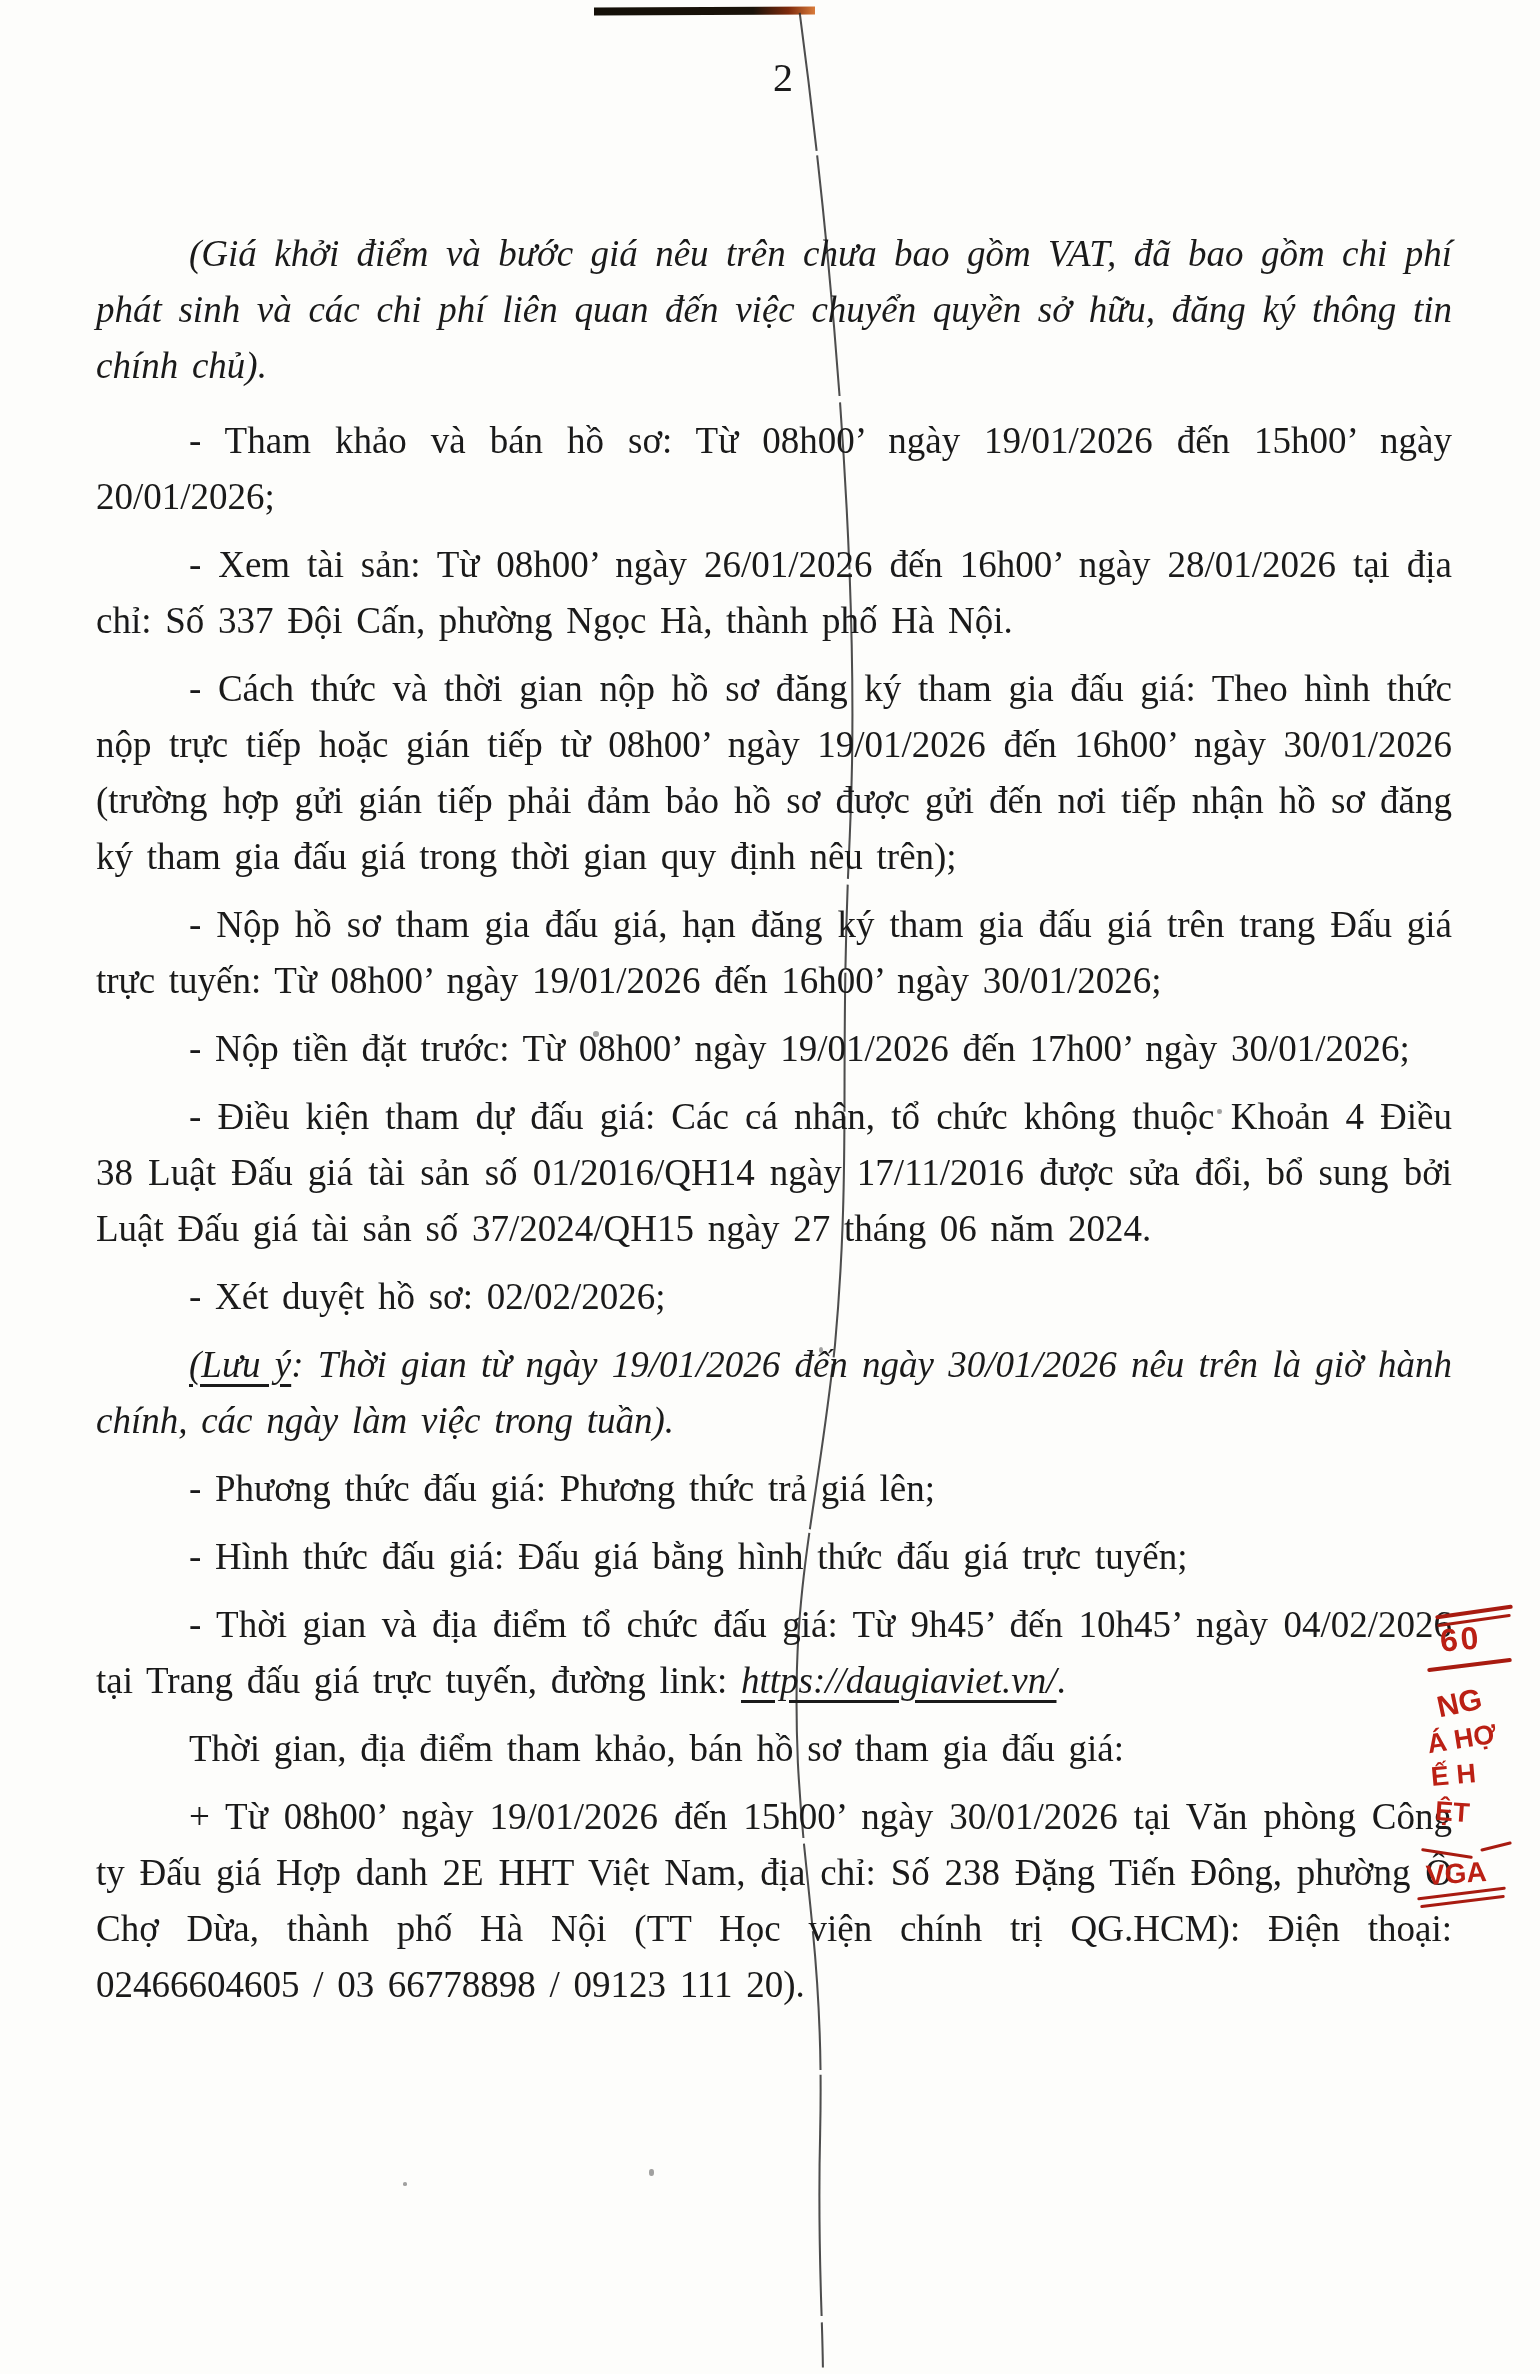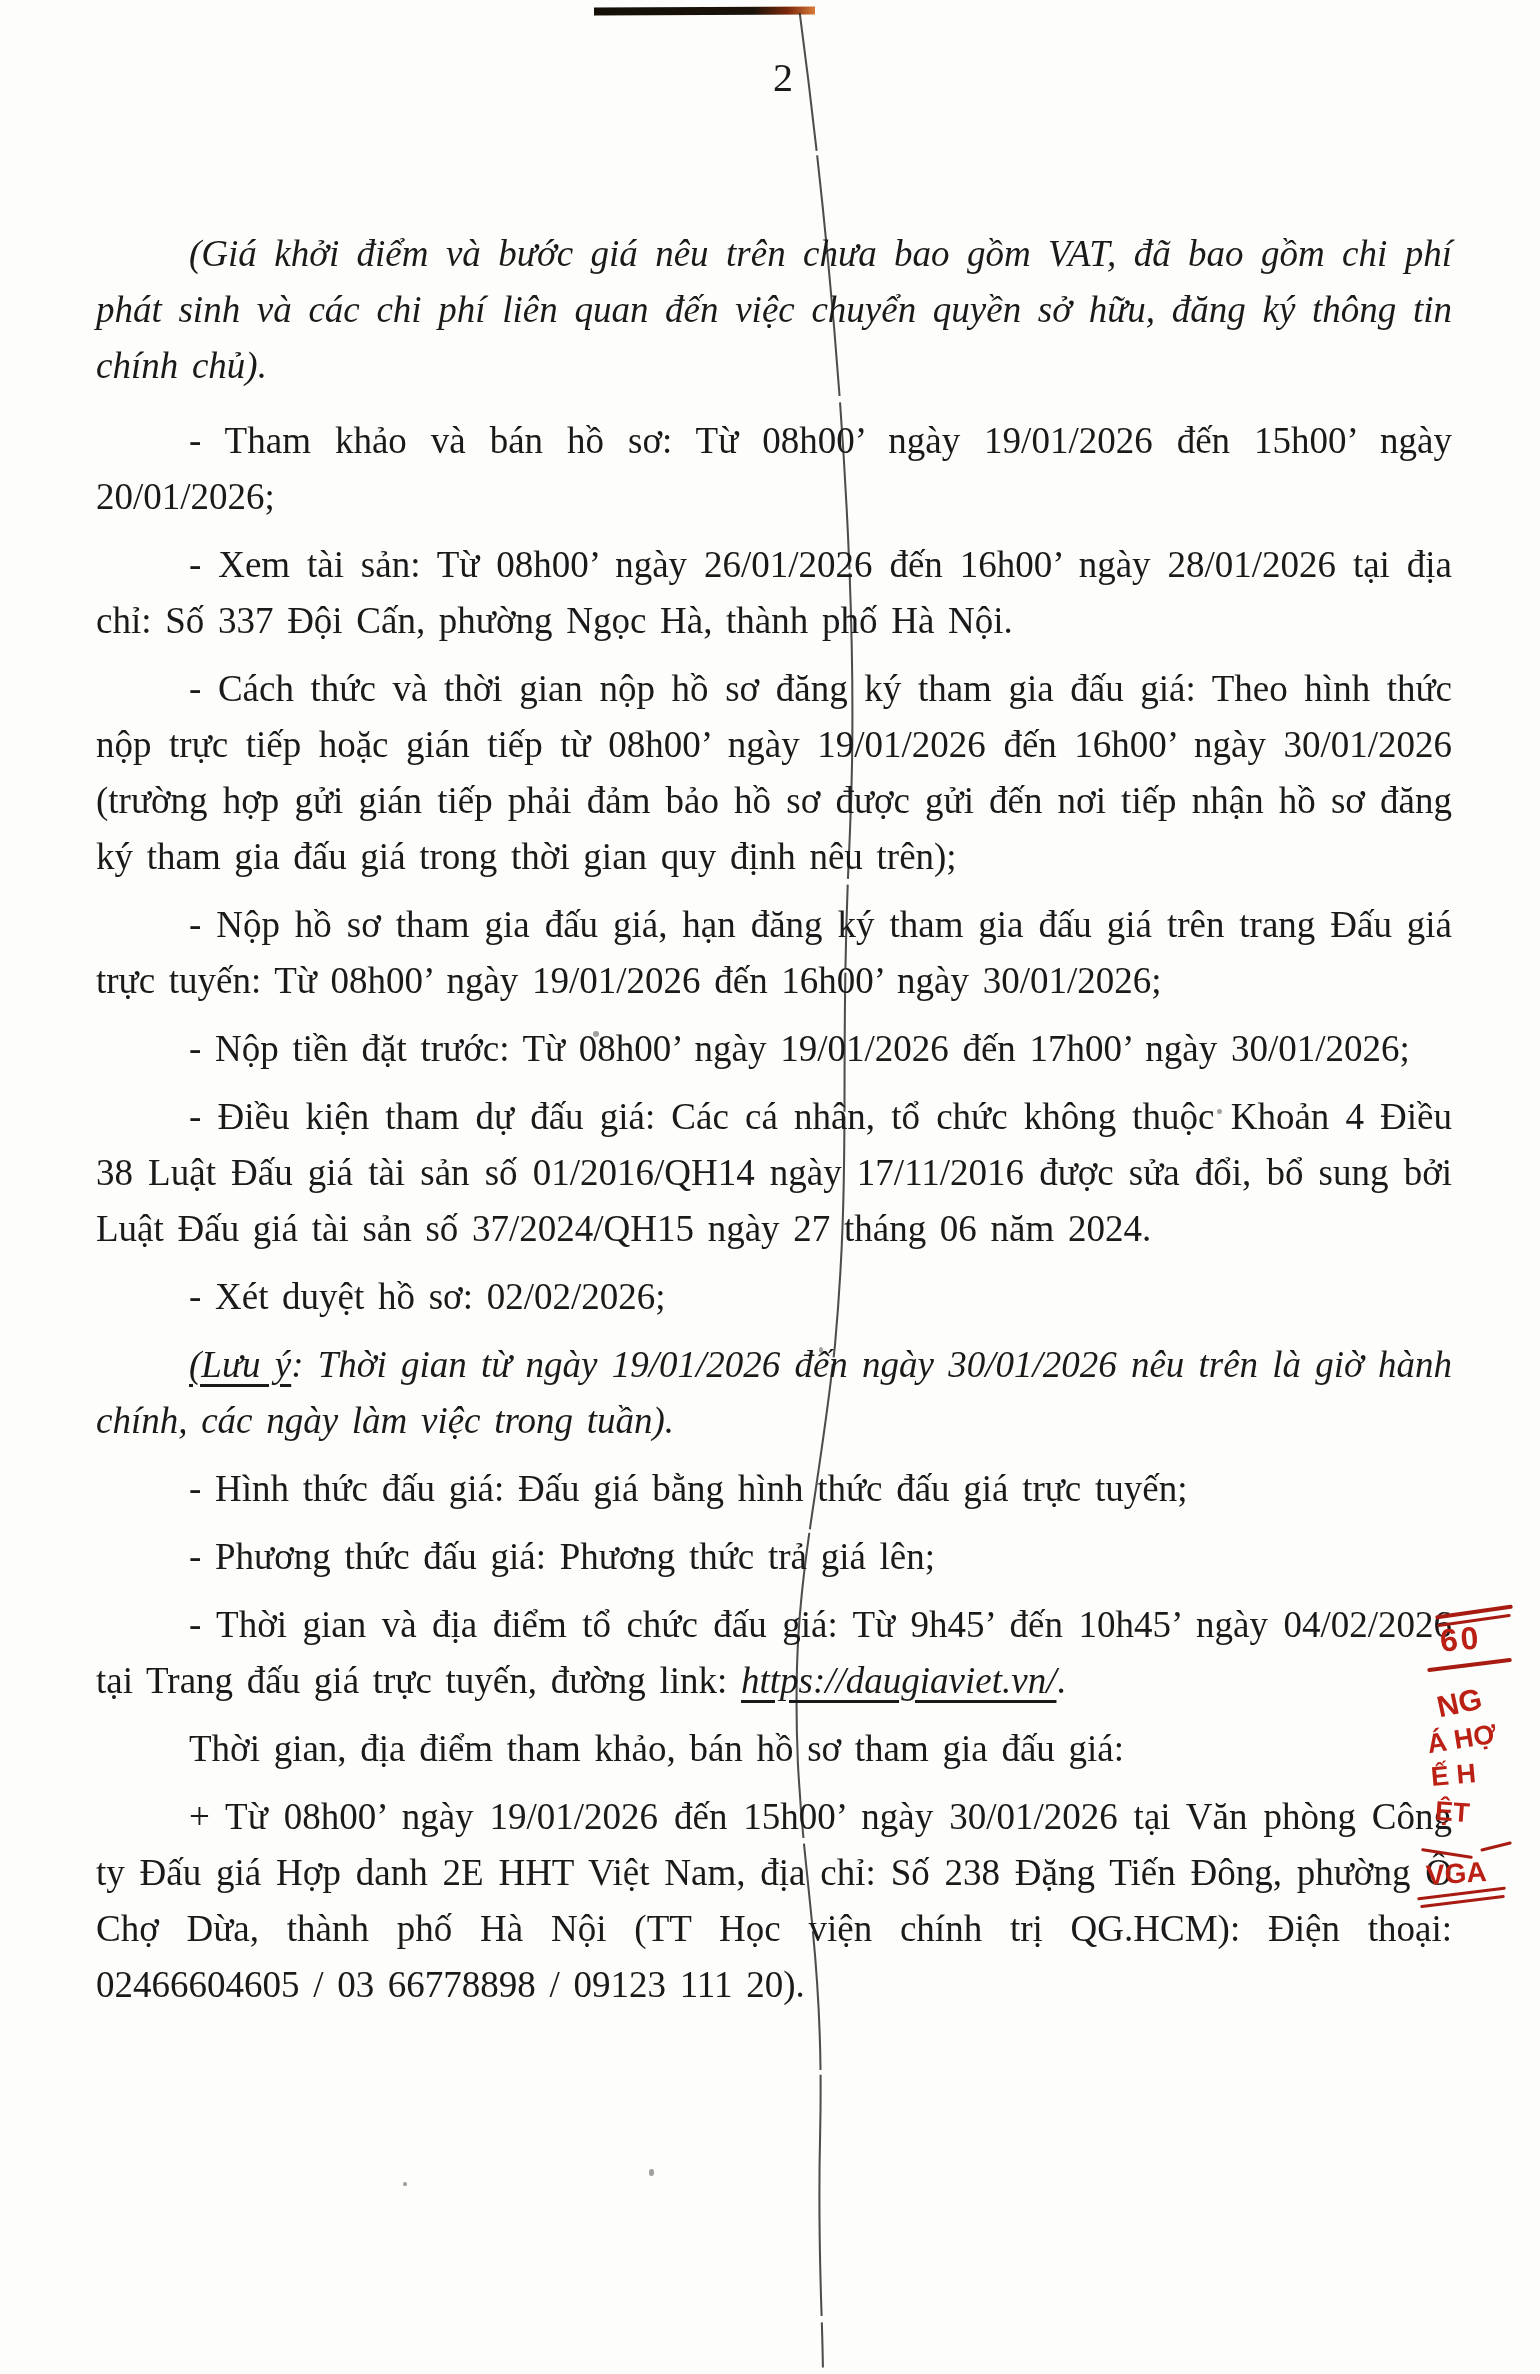--- a/index.html
+++ b/index.html
@@ -73,23 +73,23 @@
     <p>- Nộp hồ sơ tham gia đấu giá, hạn đăng ký tham gia đấu giá trên trang Đấu giá trực tuyến: Từ 08h00’ ngày 19/01/2026 đến 16h00’ ngày 30/01/2026;</p>
 
     <p>- Nộp tiền đặt trước: Từ 08h00’ ngày 19/01/2026 đến 17h00’ ngày 30/01/2026;</p>
 
     <p>- Điều kiện tham dự đấu giá: Các cá nhân, tổ chức không thuộc Khoản 4 Điều 38 Luật Đấu giá tài sản số 01/2016/QH14 ngày 17/11/2016 được sửa đổi, bổ sung bởi Luật Đấu giá tài sản số 37/2024/QH15 ngày 27 tháng 06 năm 2024.</p>
 
     <p>- Xét duyệt hồ sơ: 02/02/2026;</p>
 
     <p class="it"><span class="ul">(Lưu ý</span><span>: Thời gian từ ngày 19/01/2026 đến ngày 30/01/2026 nêu trên là giờ hành chính, các ngày làm việc trong tuần).</span></p>
 
+    <p>- Phương thức đấu giá: Phương thức trả giá lên;</p>
+
     <p>- Hình thức đấu giá: Đấu giá bằng hình thức đấu giá trực tuyến;</p>
-
-    <p>- Phương thức đấu giá: Phương thức trả giá lên;</p>
 
     <p><span>- Thời gian và địa điểm tổ chức đấu giá: Từ 9h45’ đến 10h45’ ngày 04/02/2026 tại Trang đấu giá trực tuyến, đường link: </span><span class="ul">https://daugiaviet.vn/</span><span>.</span></p>
 
     <p class="bold-head">Thời gian, địa điểm tham khảo, bán hồ sơ tham gia đấu giá:</p>
 
     <p>+ Từ 08h00’ ngày 19/01/2026 đến 15h00’ ngày 30/01/2026 tại Văn phòng Công ty Đấu giá Hợp danh 2E HHT Việt Nam, địa chỉ: Số 238 Đặng Tiến Đông, phường Ô Chợ Dừa, thành phố Hà Nội (TT Học viện chính trị QG.HCM): Điện thoại: 02466604605 / 03 66778898 / 09123 111 20).</p>
 
 
   </div>
 

